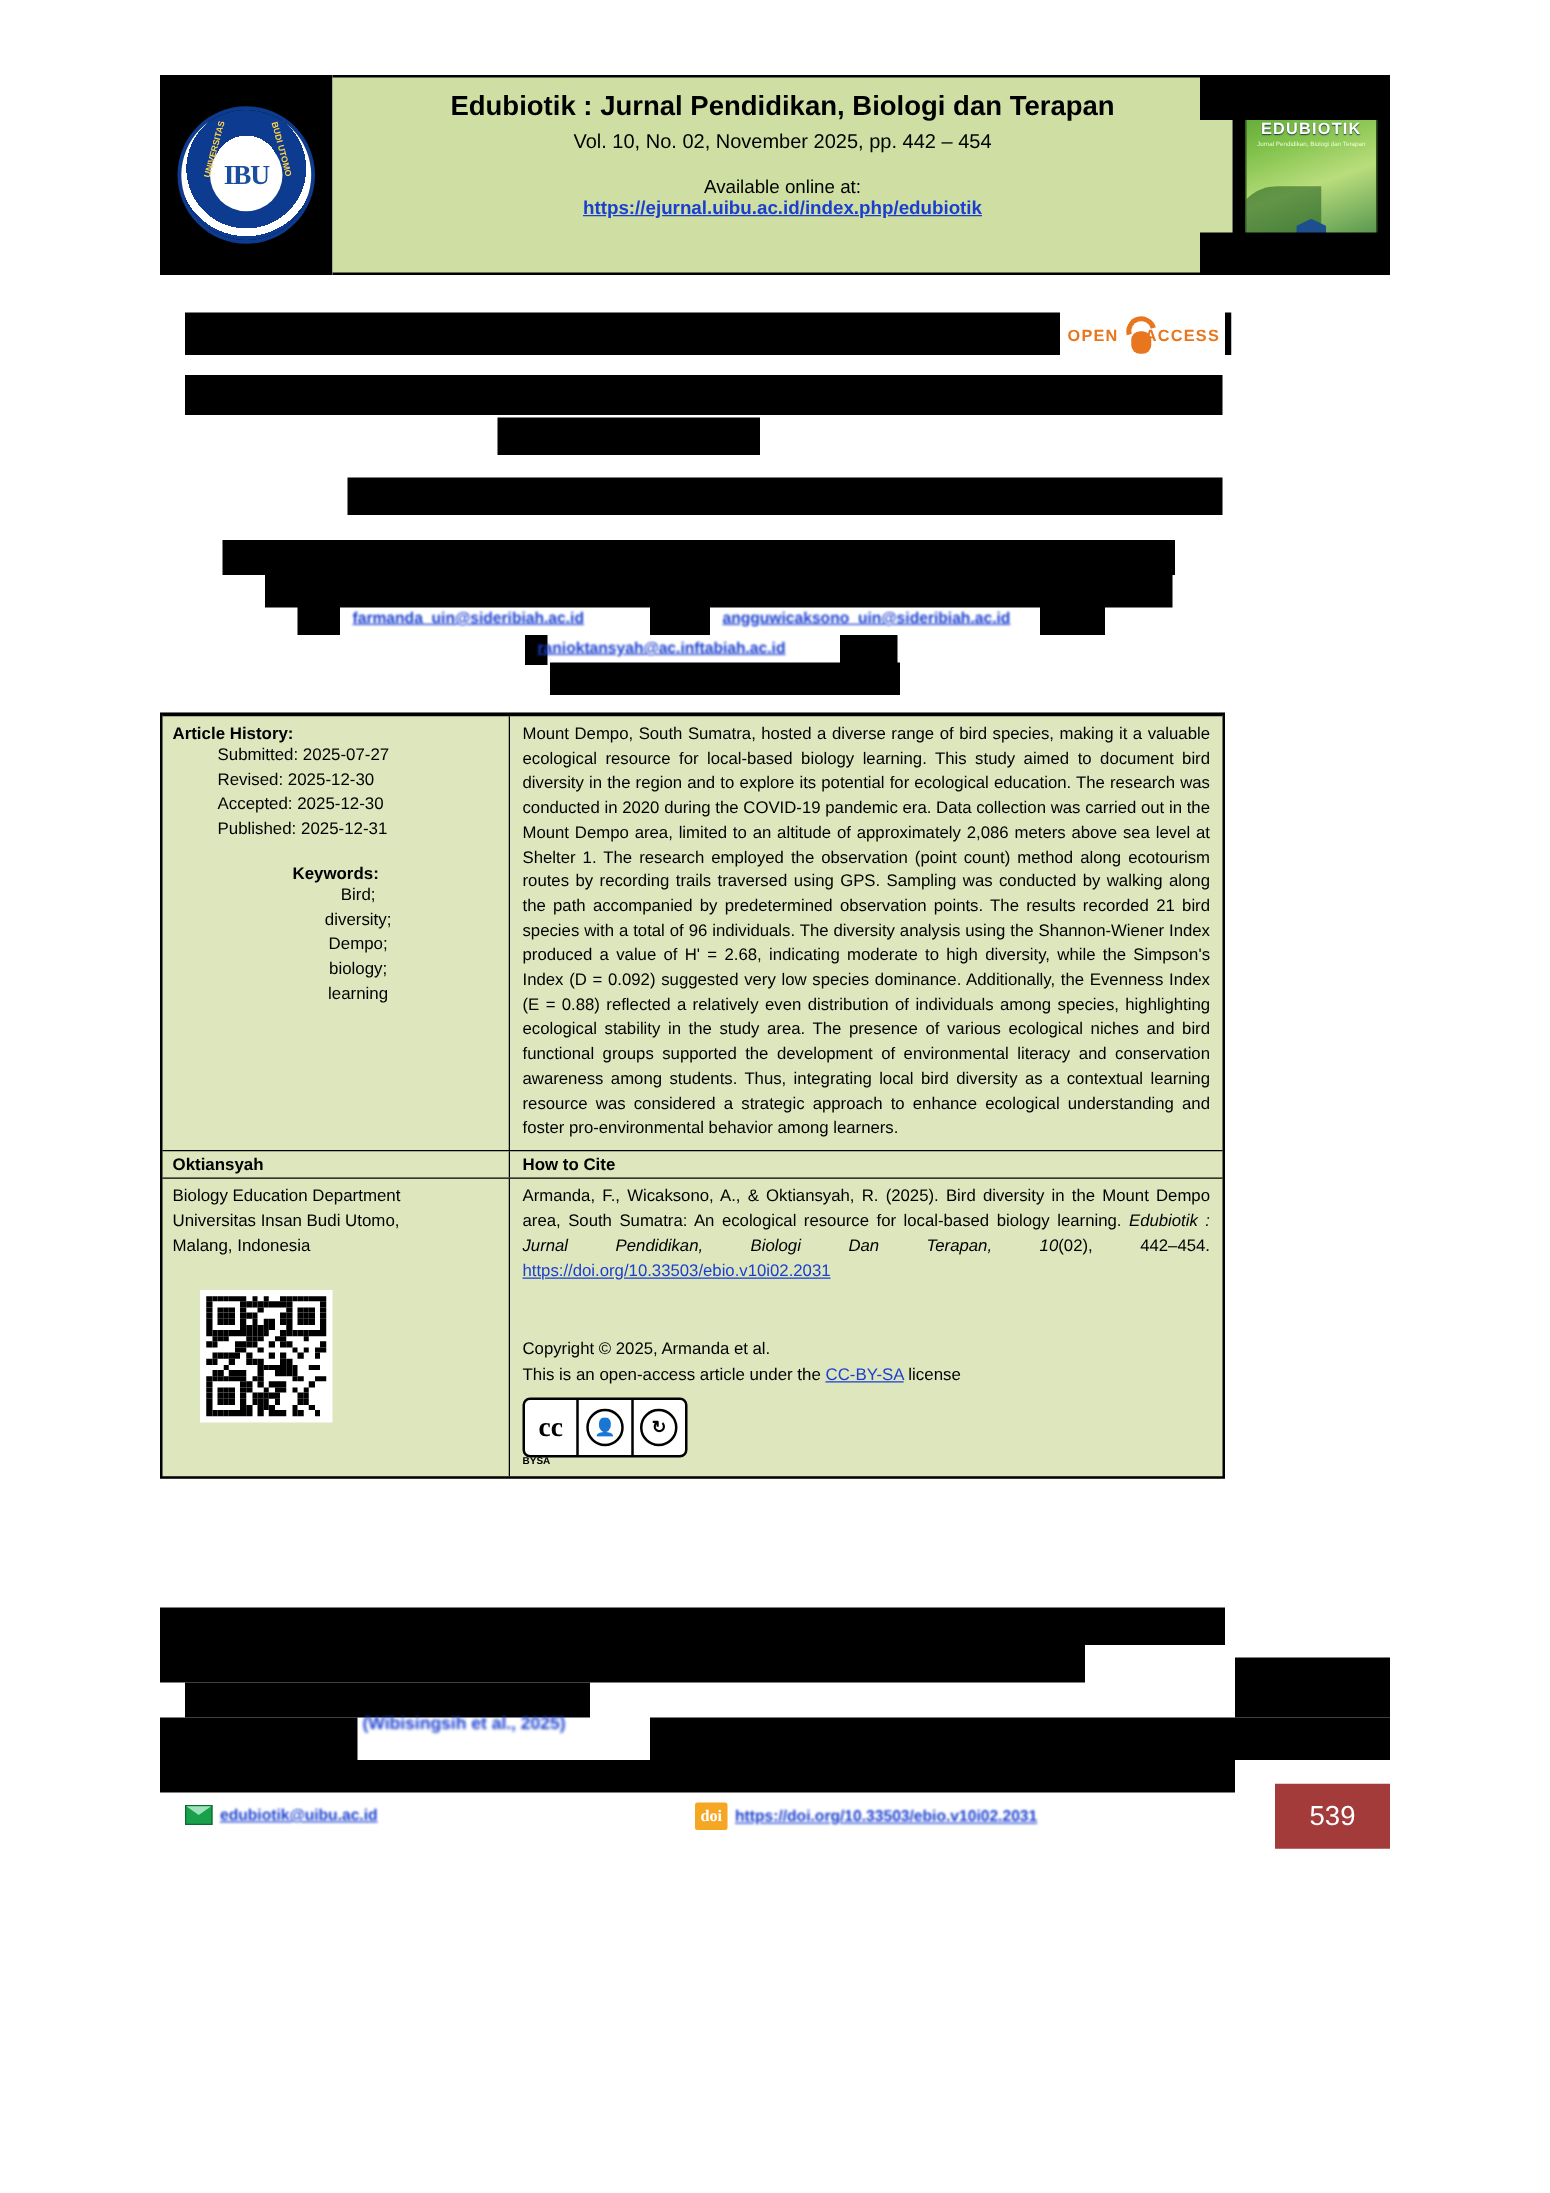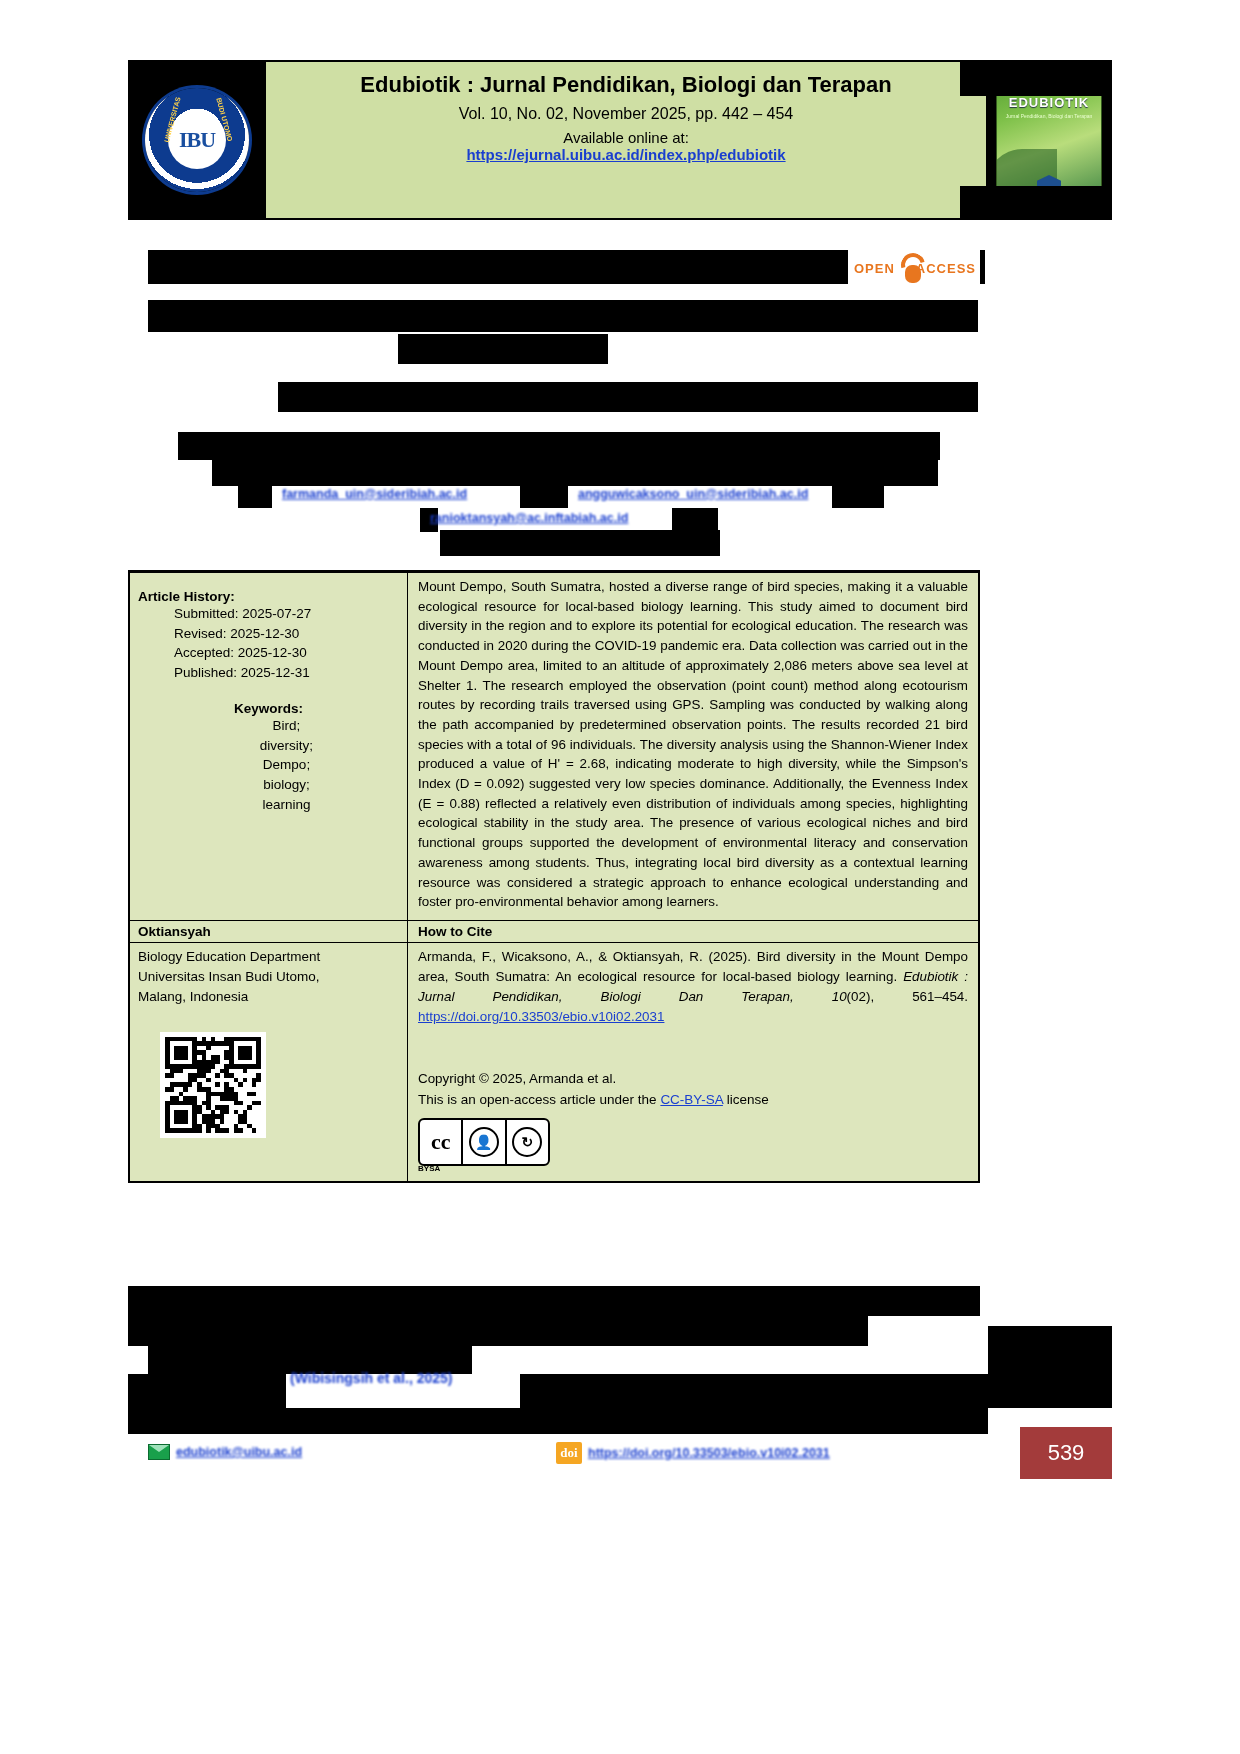--- a/index.html
+++ b/index.html
@@ -82,21 +82,21 @@
   }
   .mh-title {
     font: bold 22px "Liberation Sans", sans-serif;
     margin-bottom: 4px;
   }
   .mh-line {
     font: 16px "Liberation Sans", sans-serif;
     line-height: 1.45;
   }
   .mh-avail {
-    margin-top: 4px;
+    margin-top: 16px;
     font: 15px "Liberation Sans", sans-serif;
   }
   .mh-url {
     font: bold 15px "Liberation Sans", sans-serif;
     color: #1a3fcf;
     text-decoration: underline;
   }
   .masthead-cover {
     width: 126px;
     background: #000;
@@ -242,21 +242,21 @@
   .hdr-row .cell-left,
   .hdr-row .cell-right {
     padding-top: 3px;
     padding-bottom: 3px;
   }
   .hdr-center { text-align: center; }
   .sep { border-top: 1px solid #000; }
 
   .lbl-bold {
     font: bold 13.5px "Liberation Sans", sans-serif;
-    margin-top: 12px;
+    margin-top: 2px;
   }
   .hist-line, .kw-line {
     font: 13.5px "Liberation Sans", sans-serif;
     line-height: 1.46;
     margin-left: 36px;
   }
   .kw-block { margin-top: 18px; text-align: center; }
 
   .abstract {
     font: 13.4px "Liberation Sans", sans-serif;
@@ -963,21 +963,21 @@
             <i style="background: transparent;"></i>
             <i style="background: transparent;"></i>
             <i></i>
             <i style="background: transparent;"></i>
           </div>
       </div>
     </div>
 
     <div class="cell-right">
       <p class="cite">
-        <span>Armanda, F., Wicaksono, A., &amp; Oktiansyah, R. (2025). Bird diversity in the Mount Dempo area, South Sumatra: An ecological resource for local-based biology learning. </span><i>Edubiotik : Jurnal Pendidikan, Biologi Dan Terapan</i><i>, 10</i><span>(02), 561–454.</span>
+        <span>Armanda, F., Wicaksono, A., &amp; Oktiansyah, R. (2025). Bird diversity in the Mount Dempo area, South Sumatra: An ecological resource for local-based biology learning. </span><i>Edubiotik : Jurnal Pendidikan, Biologi Dan Terapan</i><i>, 10</i><span>(02), 442–454.</span>
         <span class="doi-link">https://doi.org/10.33503/ebio.v10i02.2031</span>
       </p>
 
       <div class="copyline">Copyright © 2025, Armanda et al.</div>
       <div class="pub-line">
         <span>This is an open-access article under the </span><span class="lic-link">CC-BY-SA</span><span> license</span>
       </div>
 
       <div class="cc">
         <div class="c">cc</div>

